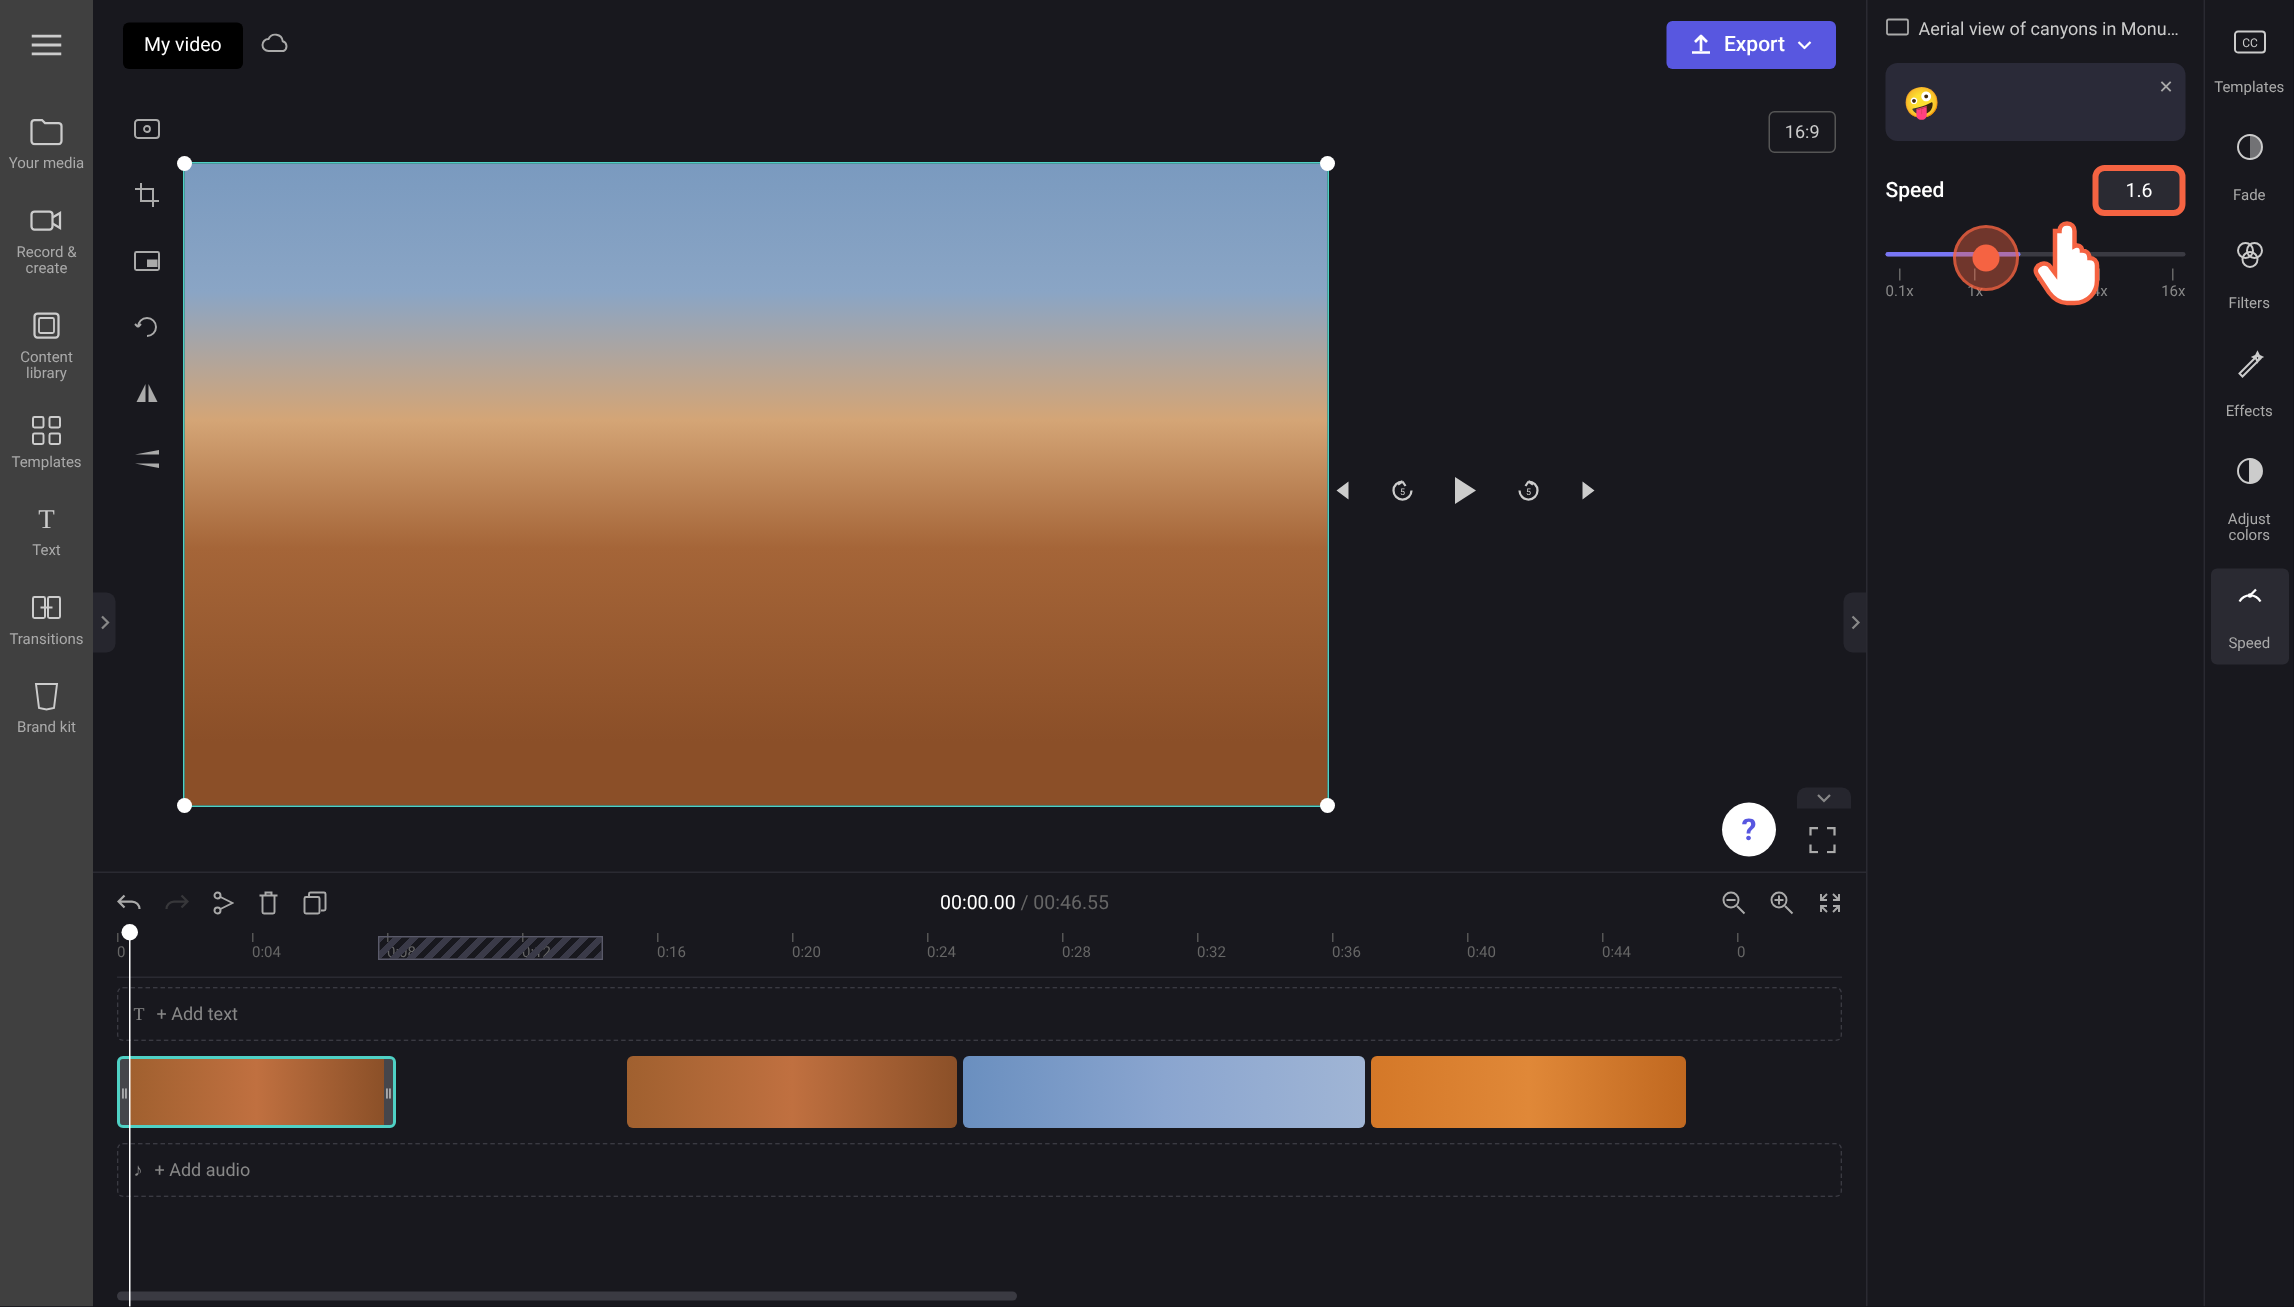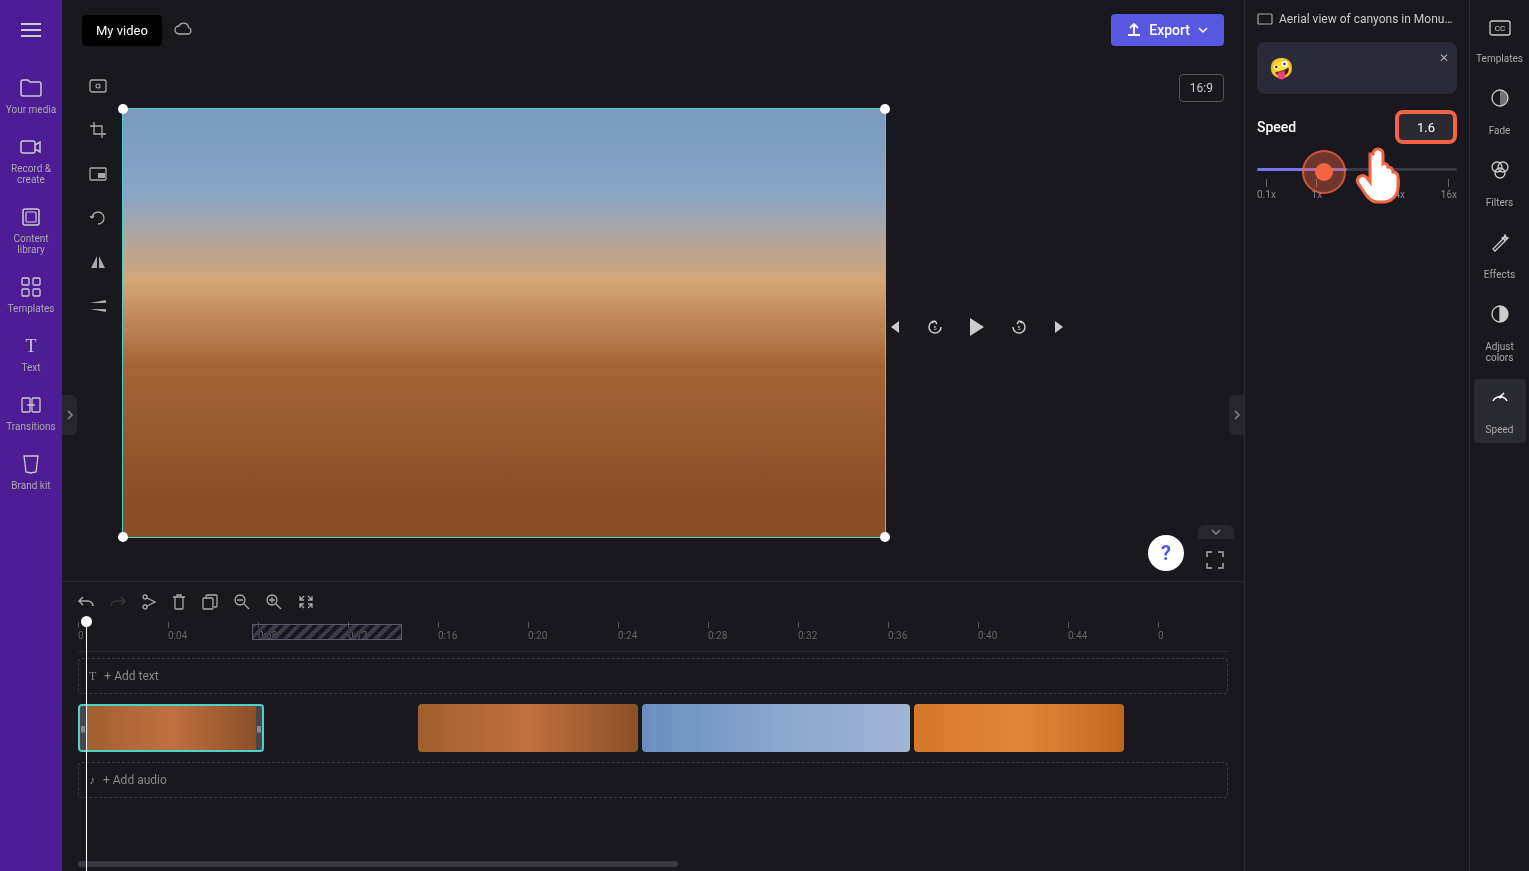--- a/index.html
+++ b/index.html
@@ -1,18 +1,18 @@
 <!DOCTYPE html>
 <html><head>
 <meta charset="utf-8">
 <style>
 *{margin:0;padding:0;box-sizing:border-box;font-family:-apple-system,BlinkMacSystemFont,"Segoe UI",Roboto,sans-serif}
 body{background:#0d0d14;color:#fff;width:1529px;height:871px;overflow:hidden;position:relative}
 .app{display:flex;height:100%}
-.left-sidebar{width:62px;background:#4c1d95;display:flex;flex-direction:column;align-items:center;padding-top:12px;gap:4px}
+.left-sidebar{width:62px;background:#404040;display:flex;flex-direction:column;align-items:center;padding-top:12px;gap:4px}
 .menu-btn{width:36px;height:36px;display:flex;align-items:center;justify-content:center;cursor:pointer;border-radius:4px}
 .sidebar-item{width:56px;display:flex;flex-direction:column;align-items:center;padding:8px 2px;cursor:pointer;border-radius:4px;gap:4px}
 .sidebar-icon{width:24px;height:24px;display:flex;align-items:center;justify-content:center;color:#ccc}
 .sidebar-label{font-size:10px;color:#aaa;text-align:center;line-height:1.1}
 .sidebar-expand{width:15px;height:40px;background:#26262e;display:flex;align-items:center;justify-content:center;position:absolute;left:62px;top:395px;border-radius:0 6px 6px 0;cursor:pointer}
 .main{flex:1;display:flex;flex-direction:column;background:#18181e}
 .topbar{height:60px;display:flex;align-items:center;padding:0 20px;gap:12px}
 .title-btn{background:#000000;border:none;color:#fff;padding:8px 14px;border-radius:4px;font-size:13px;cursor:pointer}
 .cloud-icon{color:#aaa;cursor:pointer}
 .topbar-spacer{flex:1}
@@ -56,21 +56,21 @@
 .clip-thumb{flex:1;background:linear-gradient(to right,#a0602f,#c07040,#8b5028)}
 .clip-thumb.sky{background:linear-gradient(to right,#6a8fbf,#8aa5cf,#a0b5d5)}
 .clip-thumb.sunset{background:linear-gradient(to right,#d47828,#e08838,#c06820)}
 .clip-handle{width:6px;background:rgba(255,255,255,.2);display:flex;align-items:center;justify-content:center;font-size:8px;color:#fff}
 .scrollbar{height:6px;width:600px;background:#3a3a42;border-radius:3px;margin:4px 16px}
 .right-sidebar{width:60px;background:#18181e;display:flex;flex-direction:column;align-items:center;padding-top:12px;gap:8px;border-left:1px solid #2a2a32}
 .right-item{width:52px;display:flex;flex-direction:column;align-items:center;padding:8px 2px;cursor:pointer;border-radius:4px;gap:17px}
 .right-item.active{background:#2a2a32}
 .right-label{font-size:10px;color:#aaa;text-align:center;line-height:1.1}
 .right-panel{width:225px;background:#18181e;border-left:1px solid #2a2a32;padding:12px;display:flex;flex-direction:column;gap:16px}
-.asset-header{font-size:12px;color:#ccc;display:flex;align-items:center;gap:6px;white-space:nowrap;overflow:hidden;text-overflow:ellipsis}
+.asset-header{font-size:12px;color:#ccc;display:flex;gap:6px;white-space:nowrap;overflow:hidden;text-overflow:ellipsis}
 .tooltip-card{background:#2a2a38;border-radius:8px;padding:12px;display:flex;gap:10px;position:relative;font-size:12px;line-height:1.4;color:#ddd}
 .tooltip-close{position:absolute;top:8px;right:8px;cursor:pointer;color:#aaa}
 .speed-header{display:flex;justify-content:space-between;align-items:center}
 .speed-label{font-size:14px;font-weight:500}
 .speed-input{width:62px;height:34px;background:#2a2a32;border:4px solid #f56342;border-radius:8px;display:flex;align-items:center;justify-content:center;font-size:13px;color:#fff}
 .slider-wrap{position:relative;margin-top:8px}
 .slider-track{height:3px;background:#3a3a42;border-radius:2px;position:relative}
 .slider-fill{height:3px;background:#7876f5;border-radius:2px;position:absolute;left:0;width:45%}
 .slider-thumb{position:absolute;left:43%;top:-34px;width:70px;height:70px}
 .slider-ticks{display:flex;justify-content:space-between;margin-top:8px;font-size:10px;color:#888}
@@ -287,20 +287,24 @@
             <svg width="14" height="16" viewBox="0 0 14 16">
               <path d="M1 3h12M3 3v11a1 1 0 001 1h6a1 1 0 001-1V3M5 3V1h4v2" fill="none" stroke="#aaa" stroke-width="1.3"></path>
             </svg>
           </span>
         <span class="tb-icon">
             <svg width="16" height="16" viewBox="0 0 16 16">
               <rect x="1" y="4" width="10" height="11" rx="1" fill="none" stroke="#aaa" stroke-width="1.3"></rect>
               <path d="M4 4V2a1 1 0 011-1h9a1 1 0 011 1v10a1 1 0 01-1 1h-2" fill="none" stroke="#aaa" stroke-width="1.3"></path>
             </svg>
           </span>
+        <div class="timecode">
+          <span class="cur">00:00.00</span>
+          <span class="dur"> / </span><span class="dur">00:46.55</span>
+        </div>
         <span class="tb-icon">
             <svg width="16" height="16" viewBox="0 0 16 16">
               <circle cx="6" cy="6" r="5" fill="none" stroke="#aaa" stroke-width="1.3"></circle>
               <path d="M10 10l5 5M3 6h6" fill="none" stroke="#aaa" stroke-width="1.3"></path>
             </svg>
           </span>
         <span class="tb-icon">
             <svg width="16" height="16" viewBox="0 0 16 16">
               <circle cx="6" cy="6" r="5" fill="none" stroke="#aaa" stroke-width="1.3"></circle>
               <path d="M10 10l5 5M3 6h6M6 3v6" fill="none" stroke="#aaa" stroke-width="1.3"></path>

